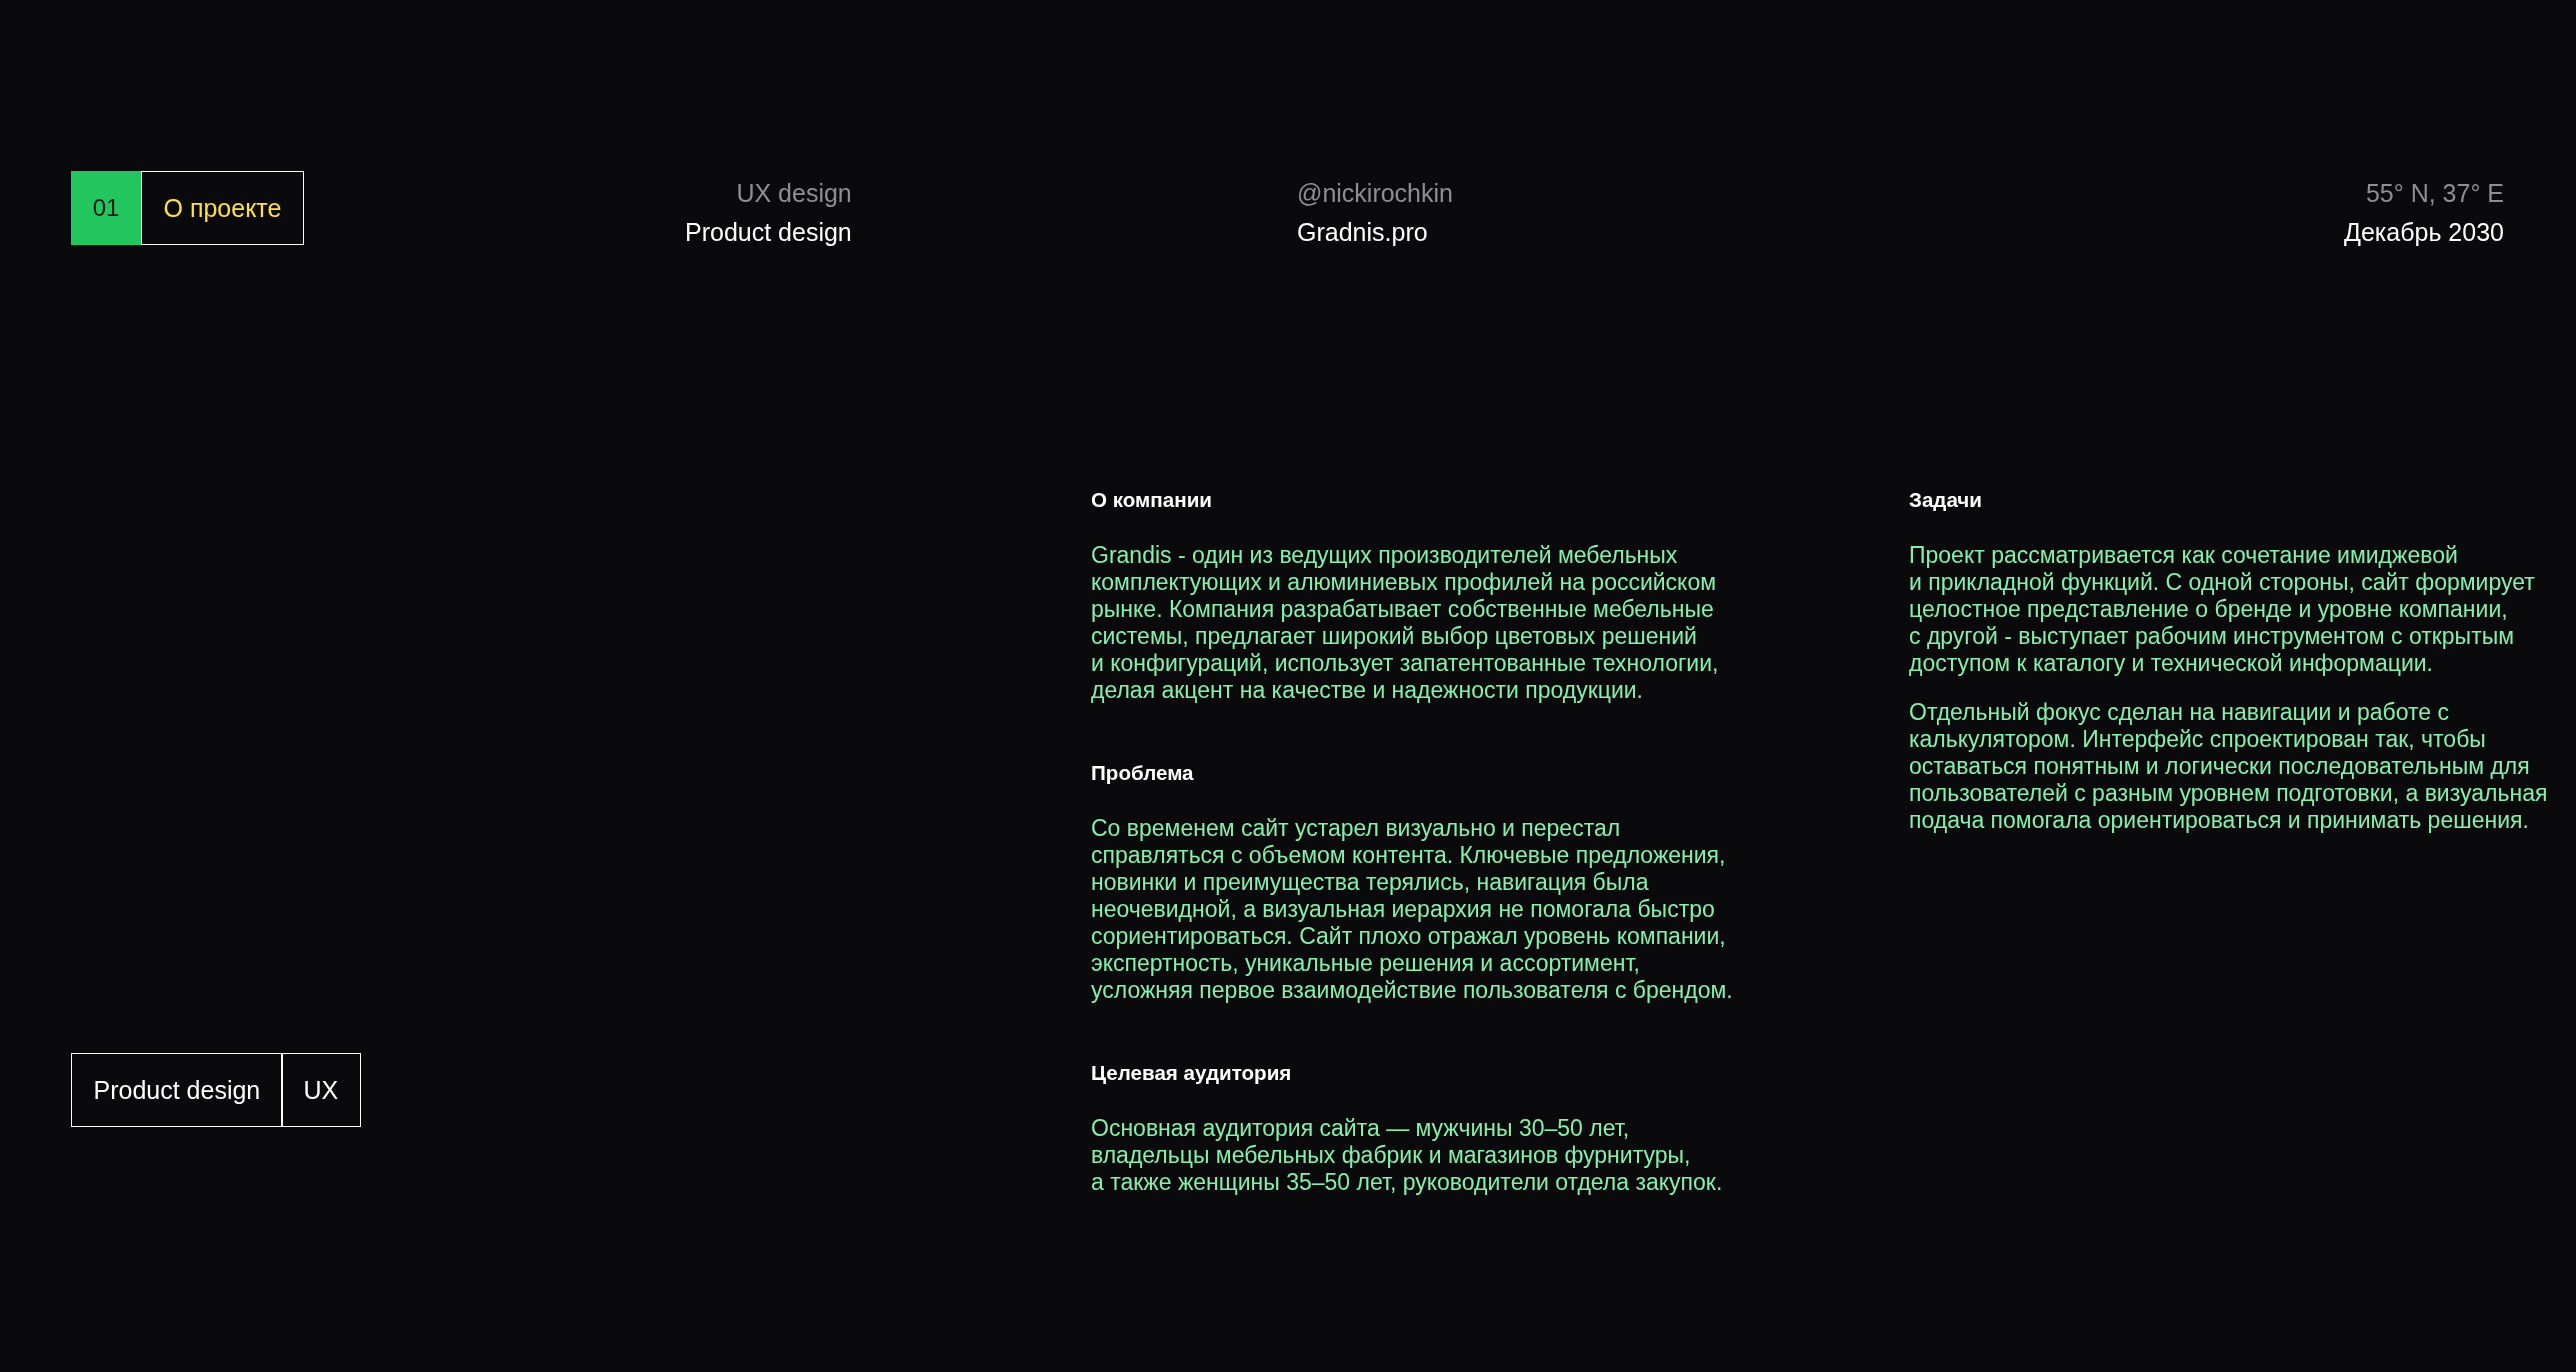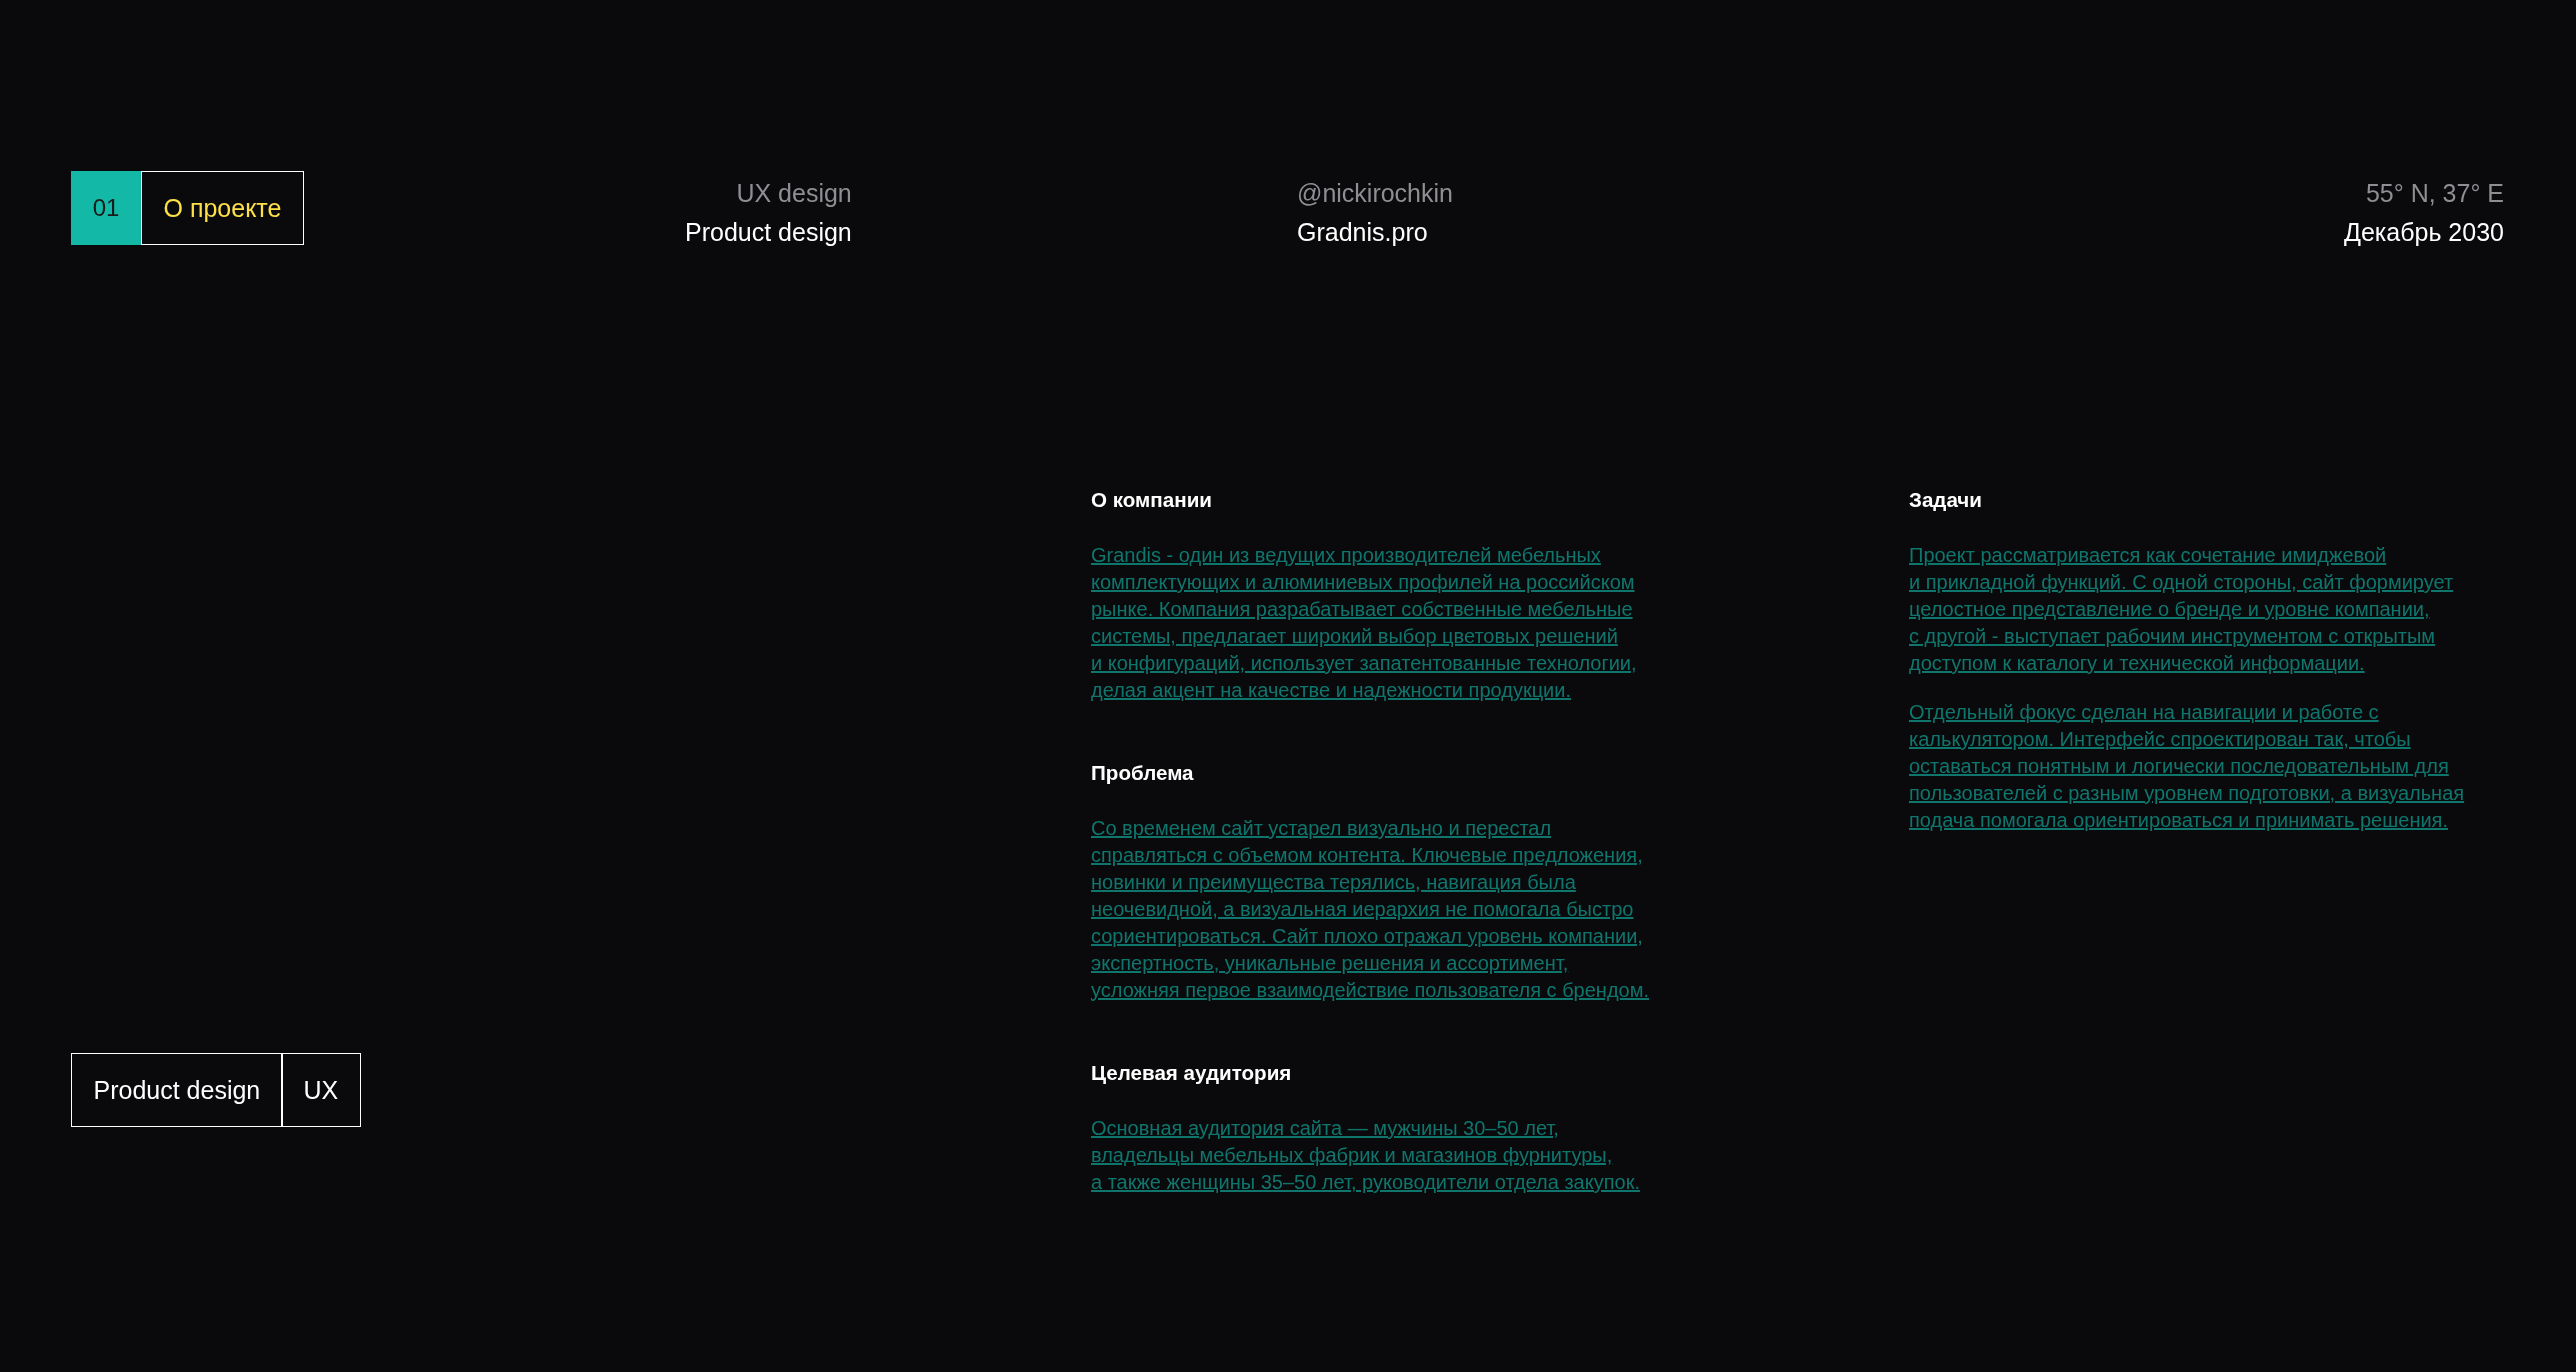--- a/index.html
+++ b/index.html
@@ -1,35 +1,35 @@
 <!DOCTYPE html>
 <html style="font-size:14.3px"><head>
 <meta charset="utf-8">
 <style>
   * { box-sizing: border-box; margin: 0; padding: 0; }
   html, body { width: 2576px; height: 1372px; background: #0a0a0c; overflow: hidden; }
   body { position: relative; font-family: "Liberation Sans", "DejaVu Sans", sans-serif; color: #ffffff; }
 
   .badge { position: absolute; left: 71px; top: 171px; height: 74px; display: flex; }
-  .badge .num { width: 70px; height: 74px; background: #14b8a6; color: #1a1a1a; font-size: 24px; display: flex; align-items: center; justify-content: center; }
+  .badge .num { width: 70px; height: 74px; background: #22c55e; color: #1a1a1a; font-size: 24px; display: flex; align-items: center; justify-content: center; }
   .badge .label { height: 74px; border: 1.8px solid #ffffff; padding: 0 21.5px; font-size: 25px; display: flex; align-items: center; color: #fde047; }
 
   .meta { position: absolute; top: 174px; font-size: 25px; line-height: 39px; }
   .meta .muted { color: #8e8e93; text-align: right; }
   .meta .strong { color: #ffffff; }
   .meta.m1 { left: 685px; }
   .meta.m2 { left: 1297px; }
   .meta.m3 { right: 72px; text-align: right; }
 
   .col { position: absolute; top: 476px; width: 644px; margin-top: 10px; }
   .col.c1 { left: 1091px; }
   .col.c2 { left: 1909px; }
   .section { margin-bottom: 55px; }
   .section h3 { font-size: 20.6px; font-weight: bold; line-height: 27px; margin-bottom: 29px; color: #fff; }
-  .section p { font-size: 20px; line-height: 27px; color: #0f766e; white-space: pre-line; text-decoration: underline; }
+  .section p { font-size: 23px; line-height: 27px; color: #86efac; white-space: pre-line; }
   .col.c2 p { margin-bottom: 21.5px; }
 
   .tags { position: absolute; left: 71px; top: 1053px; }
   .tag-row { display: flex; }
   .tag { height: 74px; border: 1.8px solid #fff; font-size: 25px; display: flex; align-items: center; justify-content: center; padding: 0 21.5px; color: #fff; margin-left: -1.8px; }
   .tag-row + .tag-row { margin-top: -1.8px; }
   .tag:first-child { margin-left: 0; }
   .tag.logo { width: 75px; padding: 0; }
 </style>
 </head>

